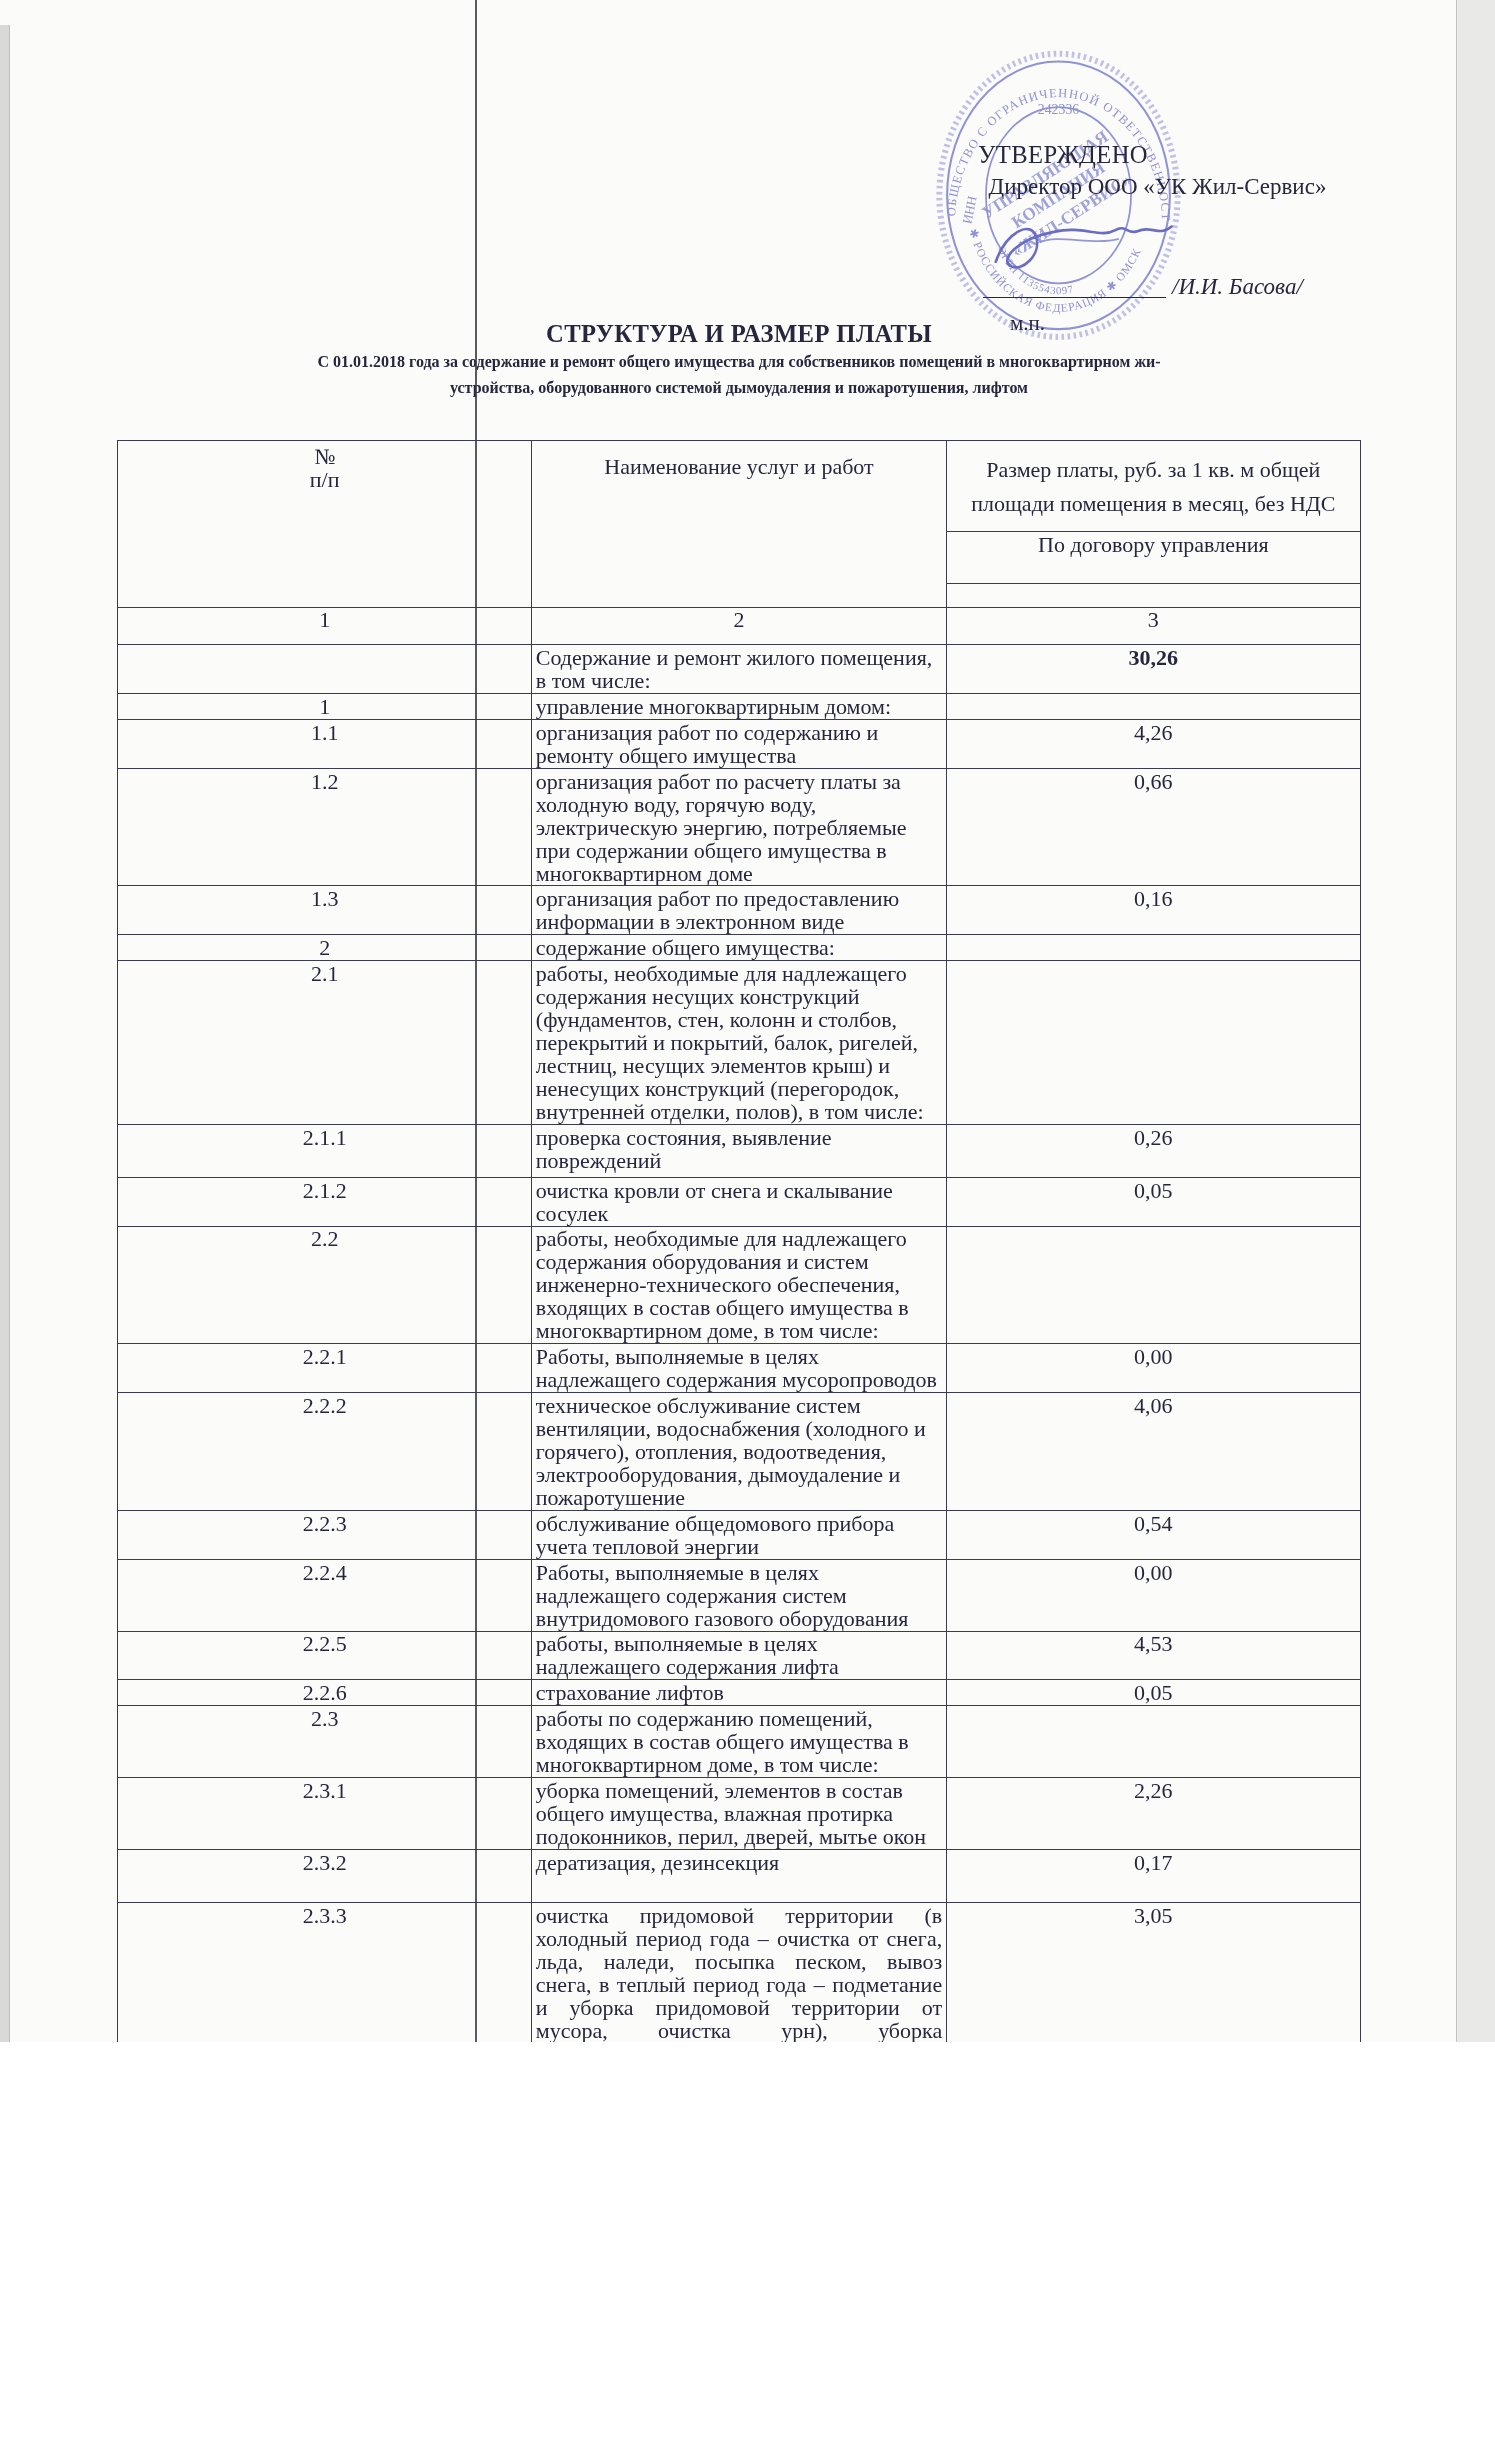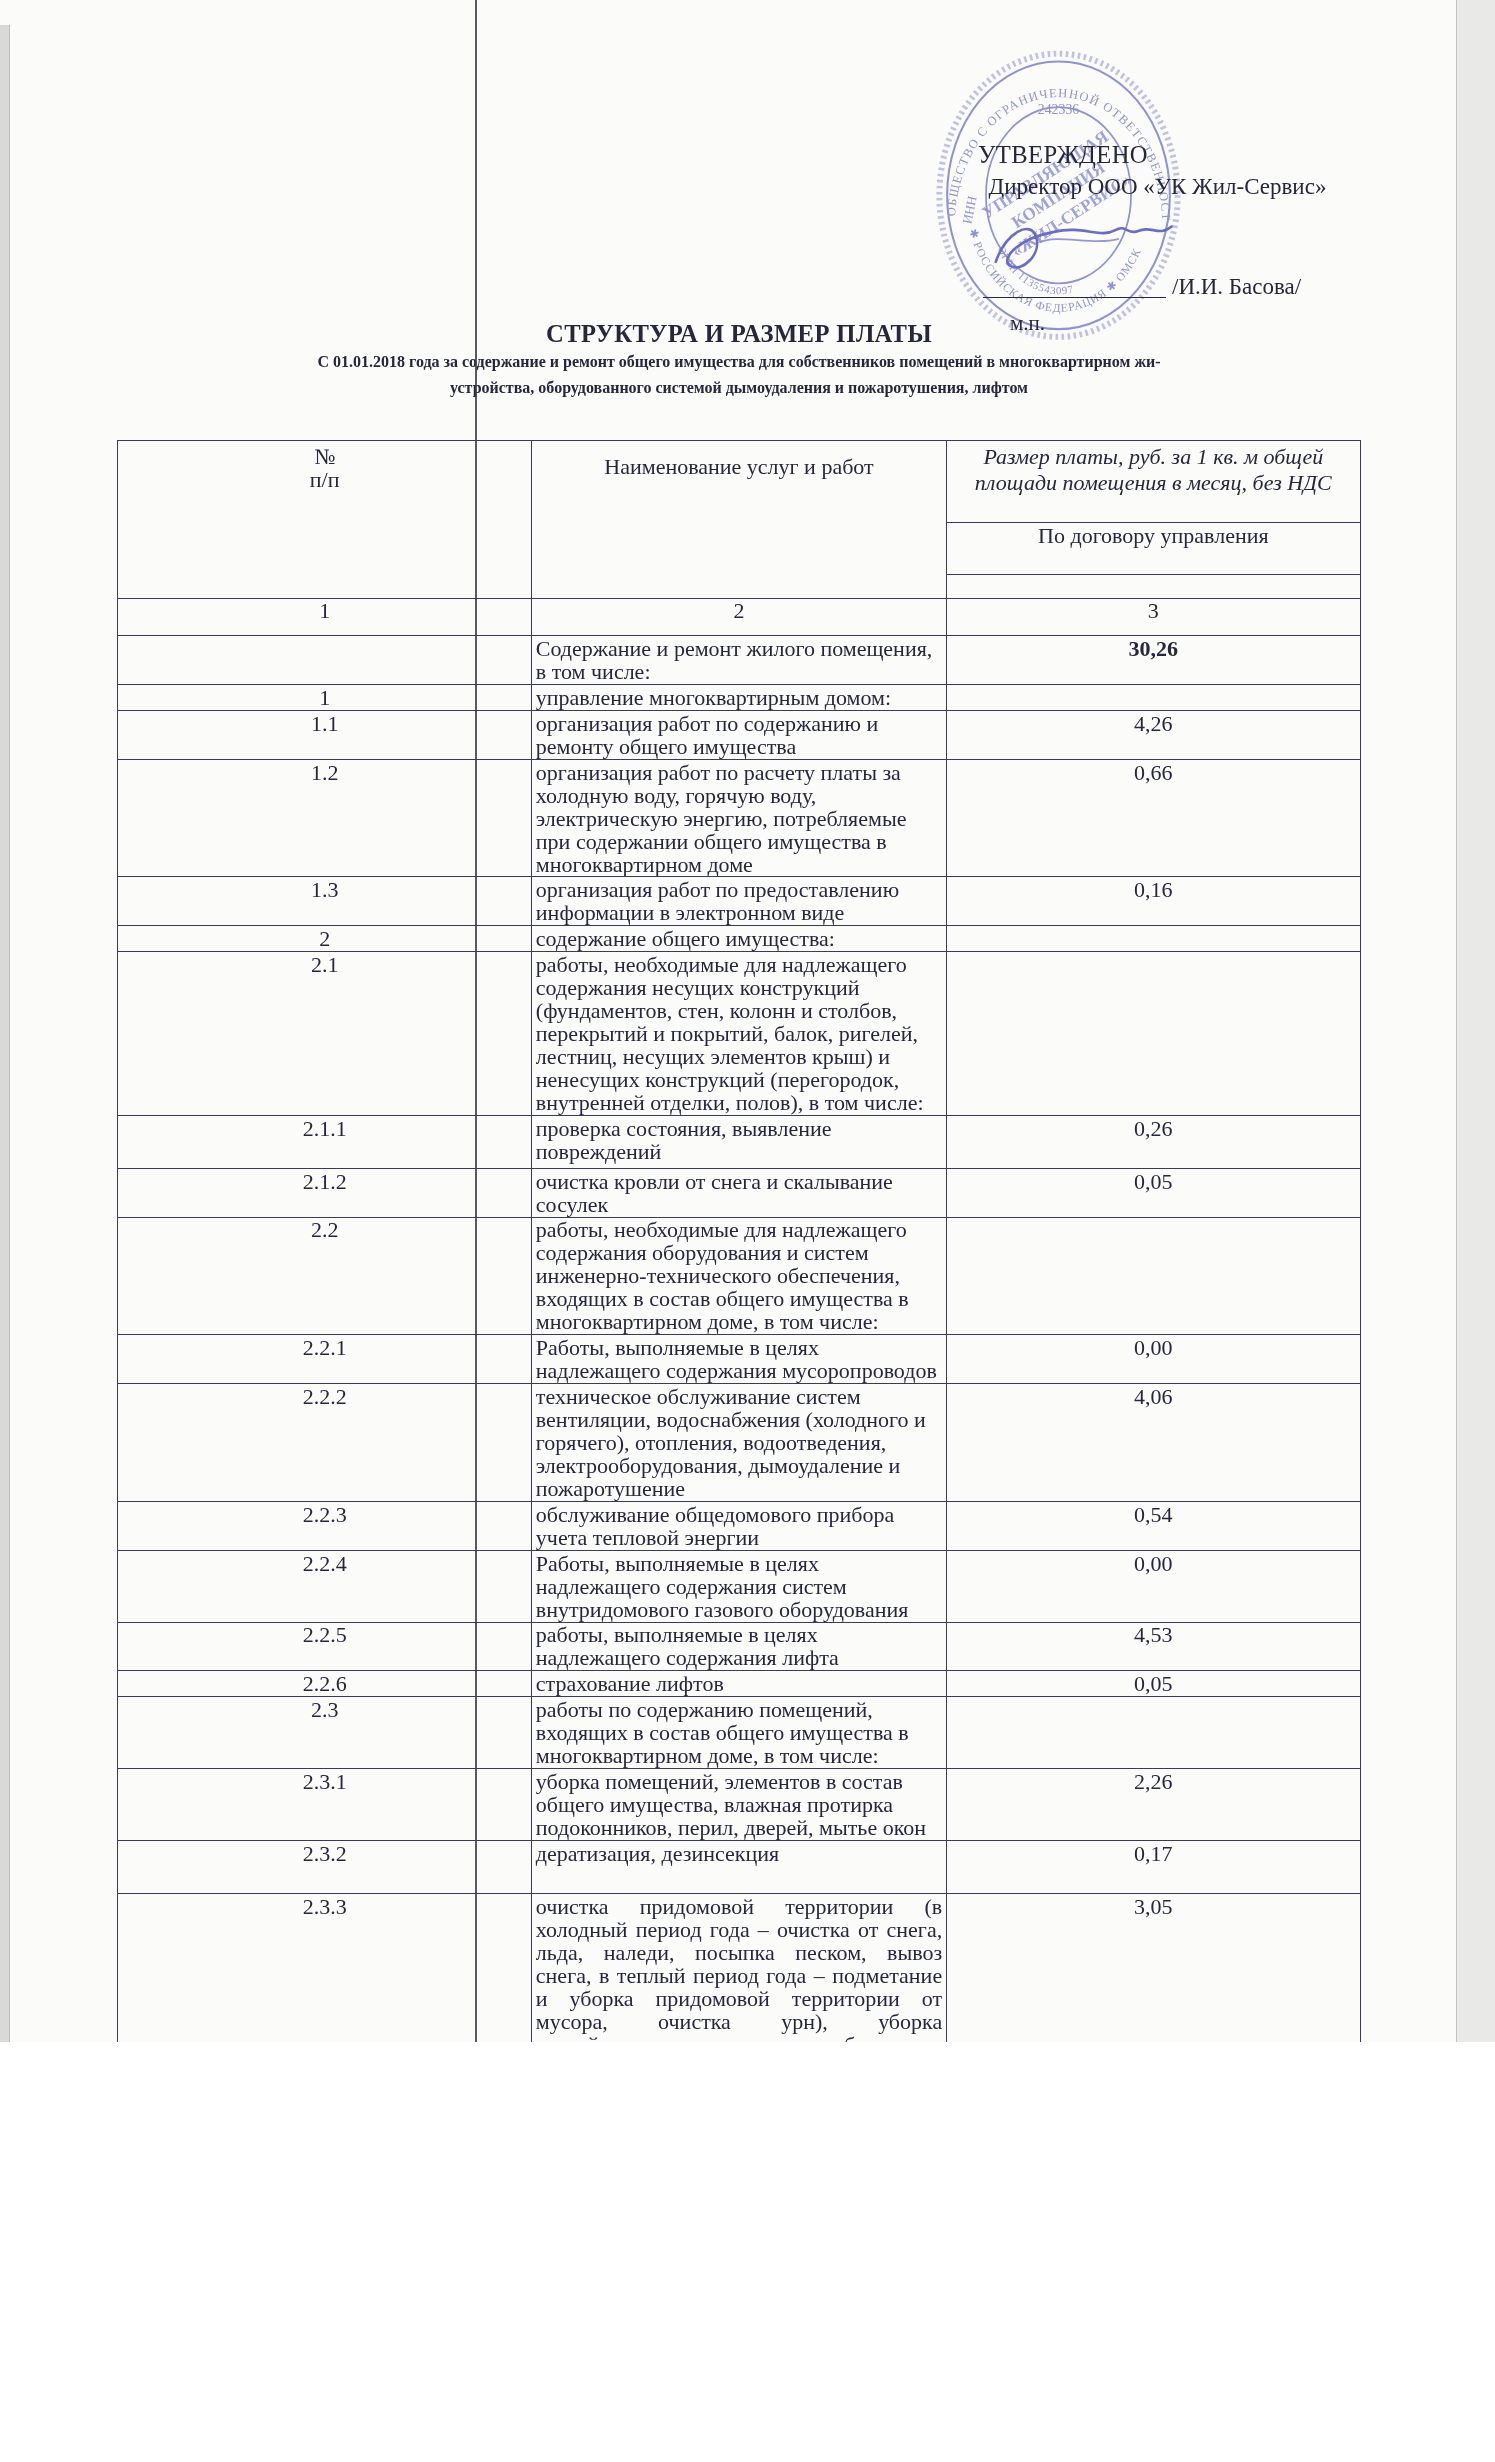--- a/index.html
+++ b/index.html
@@ -10,21 +10,21 @@
   .edge-right{position:absolute;left:1456px;top:0;width:39px;height:2042px;background:#e9e9e7;border-left:1.8px solid #c2c2c0;}
   .fold-line{position:absolute;left:475px;top:0;width:1.8px;height:2042px;background:#3c3c46;opacity:.85;z-index:30;}
 
   
   .approval{position:absolute;left:971px;top:141px;width:369px;z-index:20;}
   .approved{font-size:24.6px;margin-left:7px;letter-spacing:0.4px;}
   .director{font-size:23px;margin-left:17.6px;margin-top:5.3px;white-space:nowrap;}
   .sigzone{position:relative;height:132px;}
   .sig-svg{position:absolute;left:16px;top:7px;}
   .sig-line{position:absolute;left:12.3px;top:97px;width:183px;border-bottom:1.8px solid #26263e;}
-  .sig-name{position:absolute;left:201px;top:74px;font-size:23px;white-space:nowrap;}
+  .sig-name{position:absolute;left:201px;top:74px;font-size:23px;white-space:nowrap;font-style:italic;}
   .mp{position:absolute;left:39px;top:111px;font-size:21px;}
 
   
   .stamp{position:absolute;left:929px;top:44px;z-index:10;opacity:.85;}
   .stamp text{font-family:"Liberation Serif","DejaVu Serif",serif;fill:#7d80cf;}
 
   
   .title-block{position:absolute;left:97px;top:320px;width:1284px;text-align:center;z-index:5;}
   .doc-title{font-size:24.6px;font-weight:bold;letter-spacing:0.4px;}
   .doc-subtitle{font-size:16px;font-weight:bold;line-height:26px;margin-top:1px;}
@@ -34,21 +34,21 @@
             font-size:22px;line-height:23px;table-layout:fixed;}
   table.fee td{border:1.8px solid #3a3a52;vertical-align:top;padding:0.9px 3.5px;overflow:hidden;}
   td.c-num{width:98px;text-align:center;}
   td.c-name{width:881px;text-align:left;padding-left:12.3px;padding-right:10.6px;white-space:pre-line;}
   td.c-name.justify{text-align:justify;white-space:normal;}
   td.c-val{width:230px;text-align:center;}
   td.c-val.b{font-weight:bold;}
   tr.hA td{height:77px;}
   tr.hA .hnum{white-space:pre-line;text-align:center;padding-top:3.5px;}
   tr.hA .hname{text-align:center;padding-top:14px;}
-  tr.hA .hval{text-align:center;line-height:26px;padding-top:3px;font-style:italic;}
+  tr.hA .hval{text-align:center;line-height:34px;padding-top:12px;}
   tr.hB td{height:49px;text-align:center;line-height:24.6px;padding-top:1px;}
   tr.hC td{height:21px;}
   tr.idx td{height:35px;text-align:center;}
 </style>
 </head>
 <body>
 
 <div class="scan">
 
   <div class="edge-left"></div>

